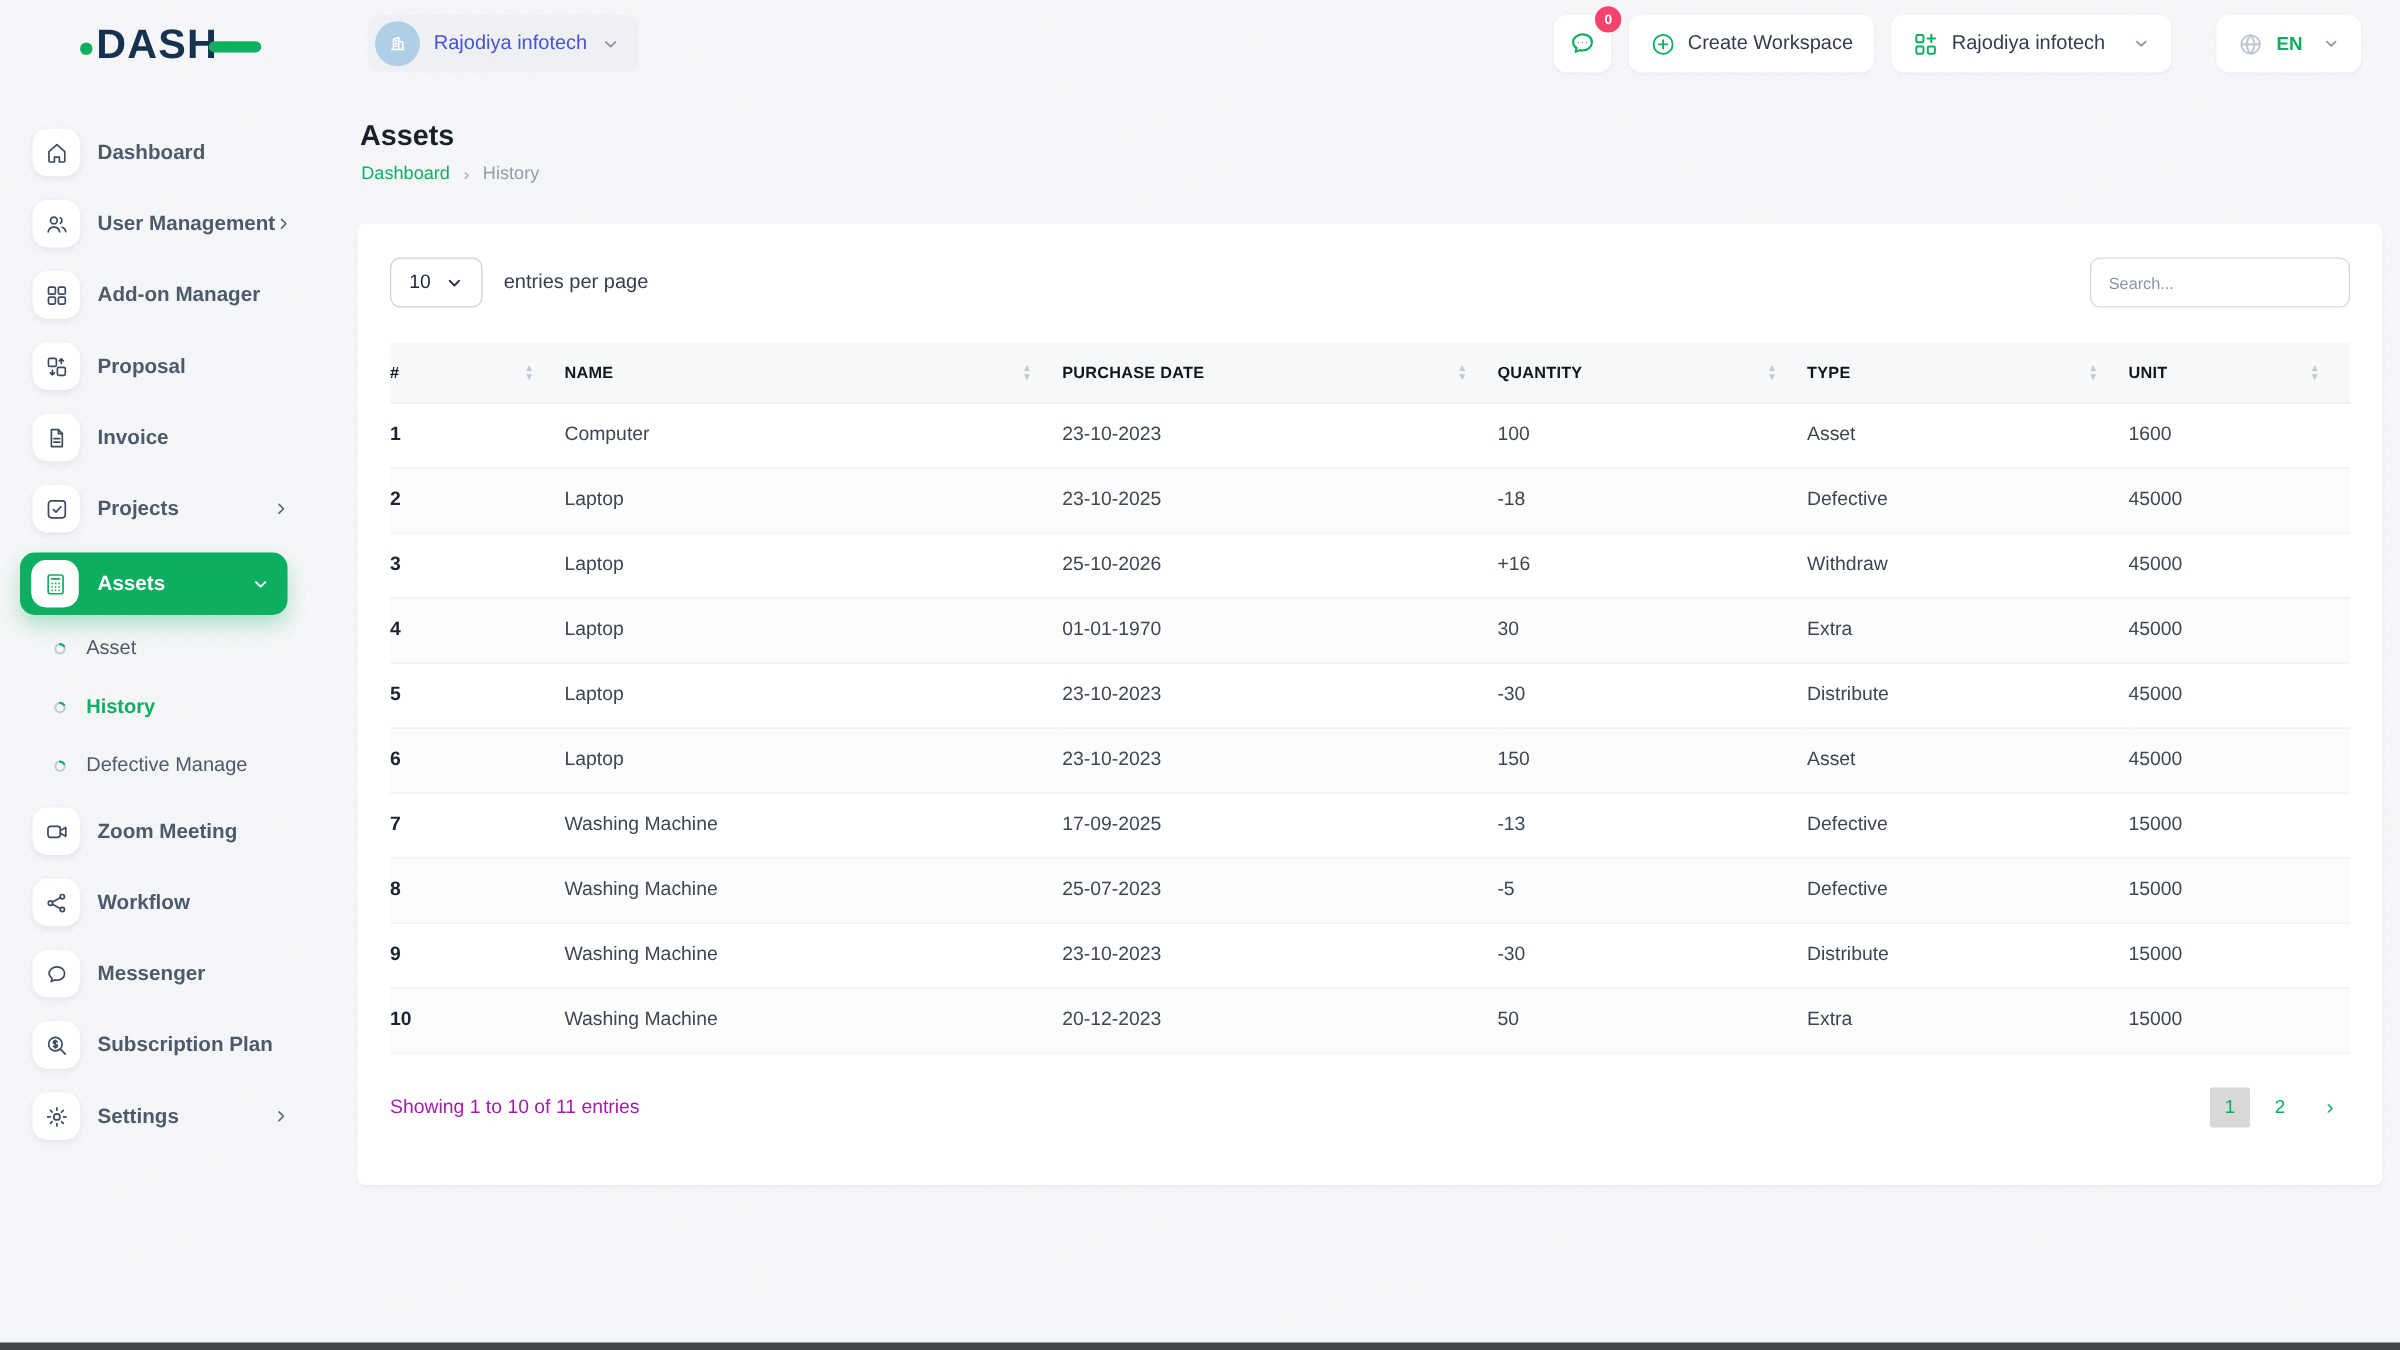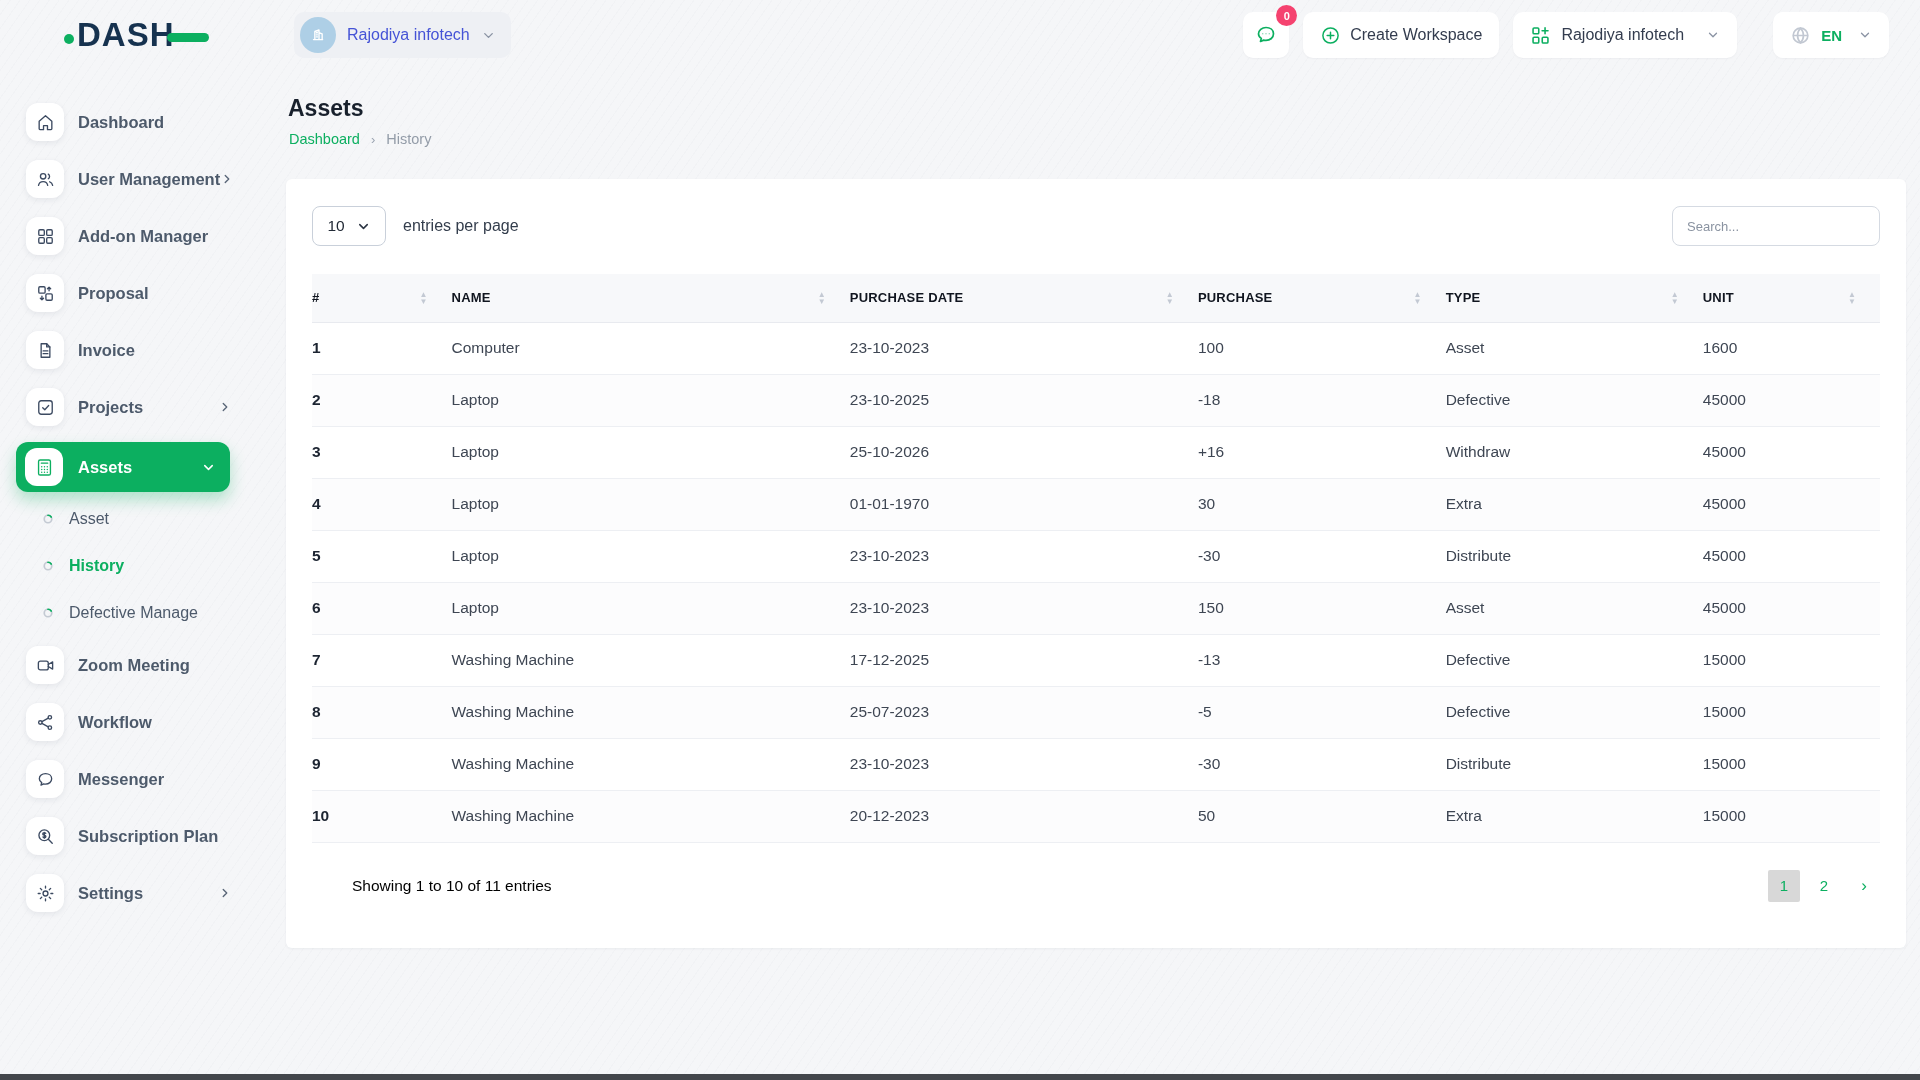--- a/index.html
+++ b/index.html
@@ -86,21 +86,21 @@
     font-size:13px;font-weight:700;color:#10151f;letter-spacing:.2px;padding:0;}
   th .th-inner{display:flex;align-items:center;justify-content:space-between;padding-right:24px;}
   th:nth-child(1){width:8.9%;} th:nth-child(2){width:25.4%;} th:nth-child(3){width:22.2%;}
   th:nth-child(4){width:15.8%;} th:nth-child(5){width:16.4%;} th:nth-child(6){width:11.3%;}
   .sort{display:flex;flex-direction:column;color:#c3c9d3;font-size:8px;line-height:7px;}
   tbody td{height:52px;border-bottom:1px solid #edeff3;font-size:15.5px;color:#3e4653;padding:0;}
   tbody tr:nth-child(even) td{background:#fcfcfd;}
   td.num{font-weight:700;color:#1c2431;}
 
   .table-footer{margin-top:27px;display:flex;align-items:center;}
-  .summary{font-size:15.5px;color:#000000;margin-left:40px;}
+  .summary{font-size:15.5px;color:#a21caf;}
   .pager{margin-left:auto;display:flex;align-items:center;gap:8px;}
   .page-btn{min-width:32px;height:32px;display:flex;align-items:center;justify-content:center;border-radius:2px;
     font-size:15px;color:var(--green);cursor:pointer;}
   .page-btn.current{background:#d8d8d8;}
   .page-next{font-size:17px;}
 
   .bottom-bar{position:absolute;left:0;right:0;bottom:0;height:6px;background:#43464b;}
 </style>
 </head>
 <body>
@@ -404,21 +404,21 @@
             <span class="th-inner">
               <span>PURCHASE DATE</span>
               <span class="sort">
                 <span>▲</span>
                 <span>▼</span>
               </span>
             </span>
           </th>
           <th>
             <span class="th-inner">
-              <span>PURCHASE</span>
+              <span>QUANTITY</span>
               <span class="sort">
                 <span>▲</span>
                 <span>▼</span>
               </span>
             </span>
           </th>
           <th>
             <span class="th-inner">
               <span>TYPE</span>
               <span class="sort">
@@ -483,21 +483,21 @@
           <td class="num">6</td>
           <td>Laptop</td>
           <td>23-10-2023</td>
           <td>150</td>
           <td>Asset</td>
           <td>45000</td>
         </tr>
         <tr>
           <td class="num">7</td>
           <td>Washing Machine</td>
-          <td>17-12-2025</td>
+          <td>17-09-2025</td>
           <td>-13</td>
           <td>Defective</td>
           <td>15000</td>
         </tr>
         <tr>
           <td class="num">8</td>
           <td>Washing Machine</td>
           <td>25-07-2023</td>
           <td>-5</td>
           <td>Defective</td>

